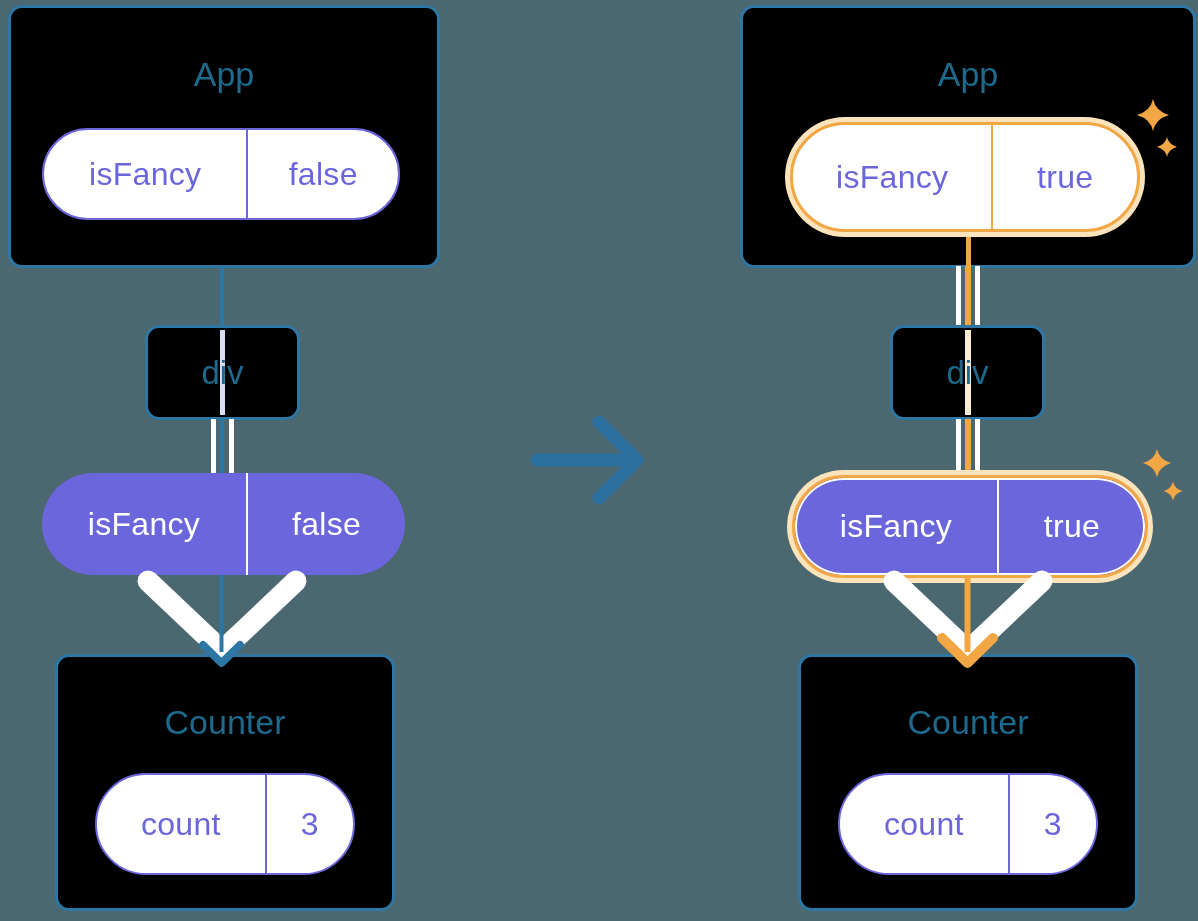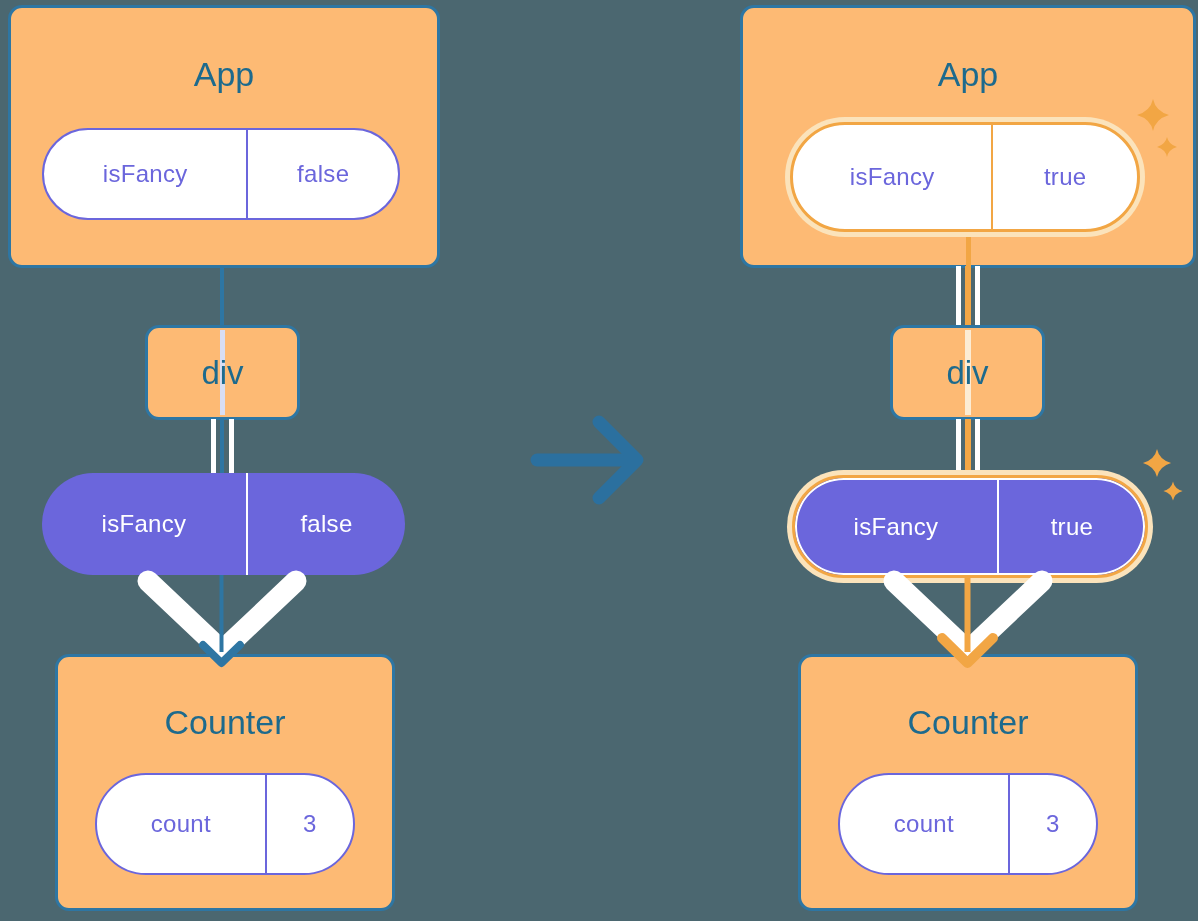--- a/index.html
+++ b/index.html
@@ -9,29 +9,29 @@
     --purple:#6b66dc;
     --lav:#d8def4;
     --orange:#f2a644;
     --orange-glow:#fbe3bb;
     --orange-pale:#fcecd4;
   }
   html,body{margin:0;padding:0;}
   body{background:var(--bg);font-family:"Liberation Sans", sans-serif;}
   .stage{position:relative;width:1198px;height:921px;background:var(--bg);overflow:hidden;}
 
-  .box{position:absolute;background:#fdba74;border:3px solid var(--teal);border-radius:14px;box-sizing:border-box;}
+  .box{position:absolute;background:#000000;border:3px solid var(--teal);border-radius:14px;box-sizing:border-box;}
   .box-title{position:absolute;left:0;right:0;text-align:center;font-size:34px;font-weight:500;color:var(--teal-dark);}
 
   .pill{position:absolute;box-sizing:border-box;display:flex;border-radius:999px;overflow:hidden;}
   .pill-outline{background:#fff;border:2.5px solid var(--purple);color:var(--purple);}
   .pill-filled{background:var(--purple);color:#fff;}
   .pill-hl{border:3.5px solid var(--orange);box-shadow:0 0 0 5px var(--orange-glow);}
   .pill-filled.pill-hl{box-shadow:0 0 0 5px var(--orange-glow), inset 0 0 0 2px #ffffff;}
-  .cell{display:flex;align-items:center;justify-content:center;font-size:24px;letter-spacing:.3px;}
+  .cell{display:flex;align-items:center;justify-content:center;font-size:32px;letter-spacing:.3px;}
   .div-purple{border-right:2.5px solid var(--purple);}
   .div-white{border-right:2.5px solid #ffffff;}
   .div-orange{border-right:2.5px solid var(--orange);}
   .bold{font-weight:400;}
 
   .vline{position:absolute;}
   .svg-overlay{position:absolute;left:0;top:0;pointer-events:none;}
 
   .divbox-label{width:100%;height:100%;display:flex;align-items:center;justify-content:center;
     font-size:33px;font-weight:500;color:var(--teal-dark);position:relative;z-index:2;}

